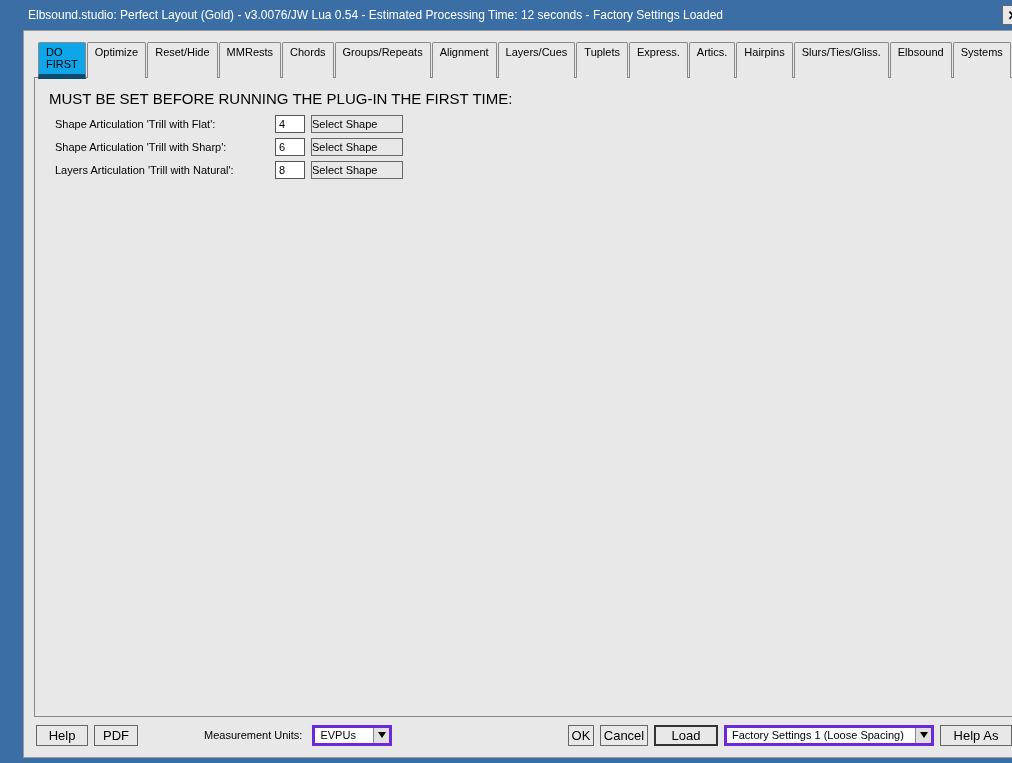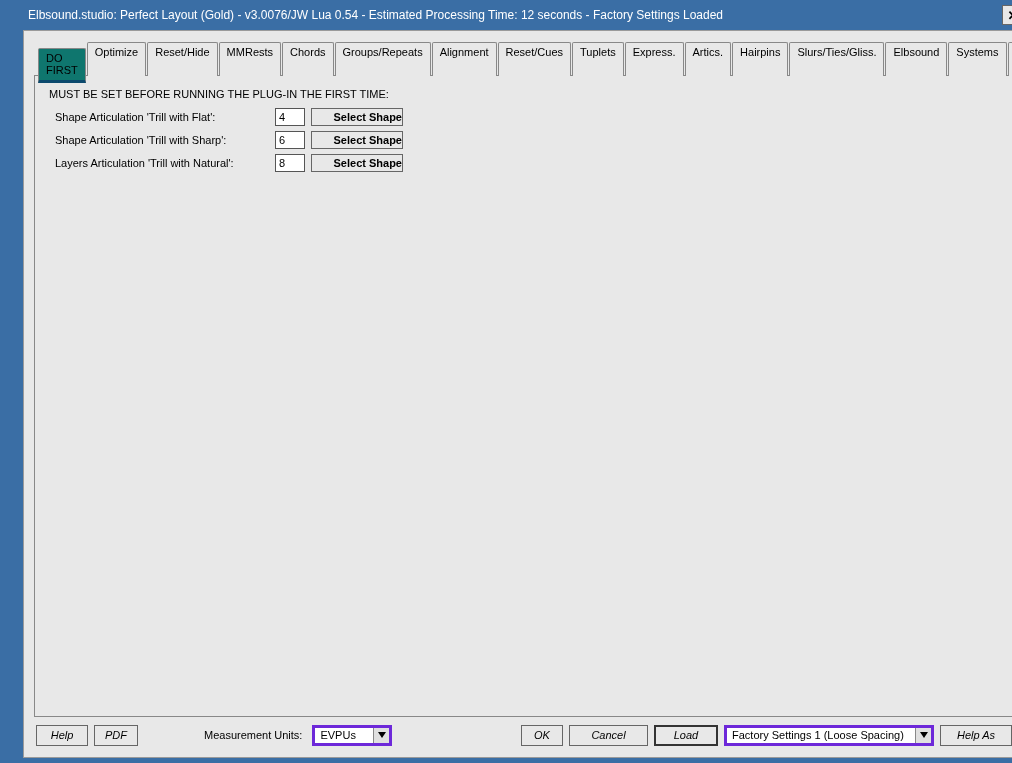--- a/index.html
+++ b/index.html
@@ -71,37 +71,37 @@
     background: #e8e8e8;
     padding: 3px 7px 3px 7px;
     margin-right: 1px;
     font-size: 11px;
     color: #000;
     cursor: pointer;
     position: relative;
     border-radius: 2px 2px 0 0;
   }
   .tab.active {
-    background: #0f766e;
+    background: #0ea5e9;
     z-index: 3;
     padding-bottom: 4px;
-    top: 6px;
-    border-bottom: 3px solid #0c4a6e;
+    top: 0px;
+    border-bottom: 5px solid #0c4a6e;
     margin-bottom: -1px;
   }
   .tabcontent {
     flex: 1;
     border: 1px solid #888;
     background: #e8e8e8;
     padding: 12px 14px;
     position: relative;
     z-index: 1;
   }
   .heading {
-    font-size: 11px;
+    font-size: 15px;
     color: #000;
     margin-bottom: 6px;
   }
   .wide-btn {
     width: 370px;
     height: 20px;
     border: 1px solid #666;
     background: #e8e8e8;
     font-size: 11px;
     text-align: center;
@@ -135,41 +135,39 @@
   }
   .sel-btn {
     width: 92px;
     height: 18px;
     border: 1px solid #666;
     background: #e8e8e8;
     font-size: 11px;
     cursor: pointer;
     display: flex;
     align-items: center;
-    justify-content: flex-end;
-    font-weight: bold;
+    justify-content: flex-start;
   }
   .bottombar {
     height: 30px;
     display: flex;
     align-items: center;
     gap: 6px;
     padding: 6px 2px 0 2px;
   }
   .btn {
     height: 21px;
     border: 1px solid #666;
     background: #e8e8e8;
-    font-size: 11px;
+    font-size: 13px;
     cursor: pointer;
     display: flex;
     align-items: center;
     justify-content: center;
     padding: 0 10px;
-    font-style: italic;
   }
   .btn.small { width: 52px; padding:0; }
   .btn.med { width: 44px; padding:0; }
   .btn.emph { border: 2px solid #333; }
   .spacer-flex { flex: 1; }
   .mu-label {
     font-size: 11px;
     color: #000;
     margin-left: 60px;
     margin-right: 4px;
@@ -217,21 +215,21 @@
   <div class="client">
 
     <div class="tabstrip">
       <div class="tab active">DO FIRST</div>
       <div class="tab">Optimize</div>
       <div class="tab">Reset/Hide</div>
       <div class="tab">MMRests</div>
       <div class="tab">Chords</div>
       <div class="tab">Groups/Repeats</div>
       <div class="tab">Alignment</div>
-      <div class="tab">Reset/Cues</div>
+      <div class="tab">Layers/Cues</div>
       <div class="tab">Tuplets</div>
       <div class="tab">Express.</div>
       <div class="tab">Artics.</div>
       <div class="tab">Hairpins</div>
       <div class="tab">Slurs/Ties/Gliss.</div>
       <div class="tab">Elbsound</div>
       <div class="tab">Systems</div>
       <div class="tab">General</div>
     </div>
 
@@ -277,24 +275,24 @@
         <span class="combo-text">EVPUs</span>
         <span class="combo-arrow">
           <svg width="8" height="6" viewBox="0 0 8 6">
               <polygon points="0,0 8,0 4,6" fill="#000"></polygon>
             </svg>
         </span>
       </div>
 
       <div class="spacer-flex"></div>
 
-      <div class="btn" style="width:42px">
+      <div class="btn" style="width:26px">
         <span>OK</span>
       </div>
-      <div class="btn" style="width:79px">
+      <div class="btn" style="width:48px">
         <span>Cancel</span>
       </div>
       <div class="btn emph" style="width:64px">
         <span>Load</span>
       </div>
       <div class="combo preset">
         <span class="combo-text">Factory Settings 1 (Loose Spacing)</span>
         <span class="combo-arrow">
           <svg width="8" height="6" viewBox="0 0 8 6">
               <polygon points="0,0 8,0 4,6" fill="#000"></polygon>

